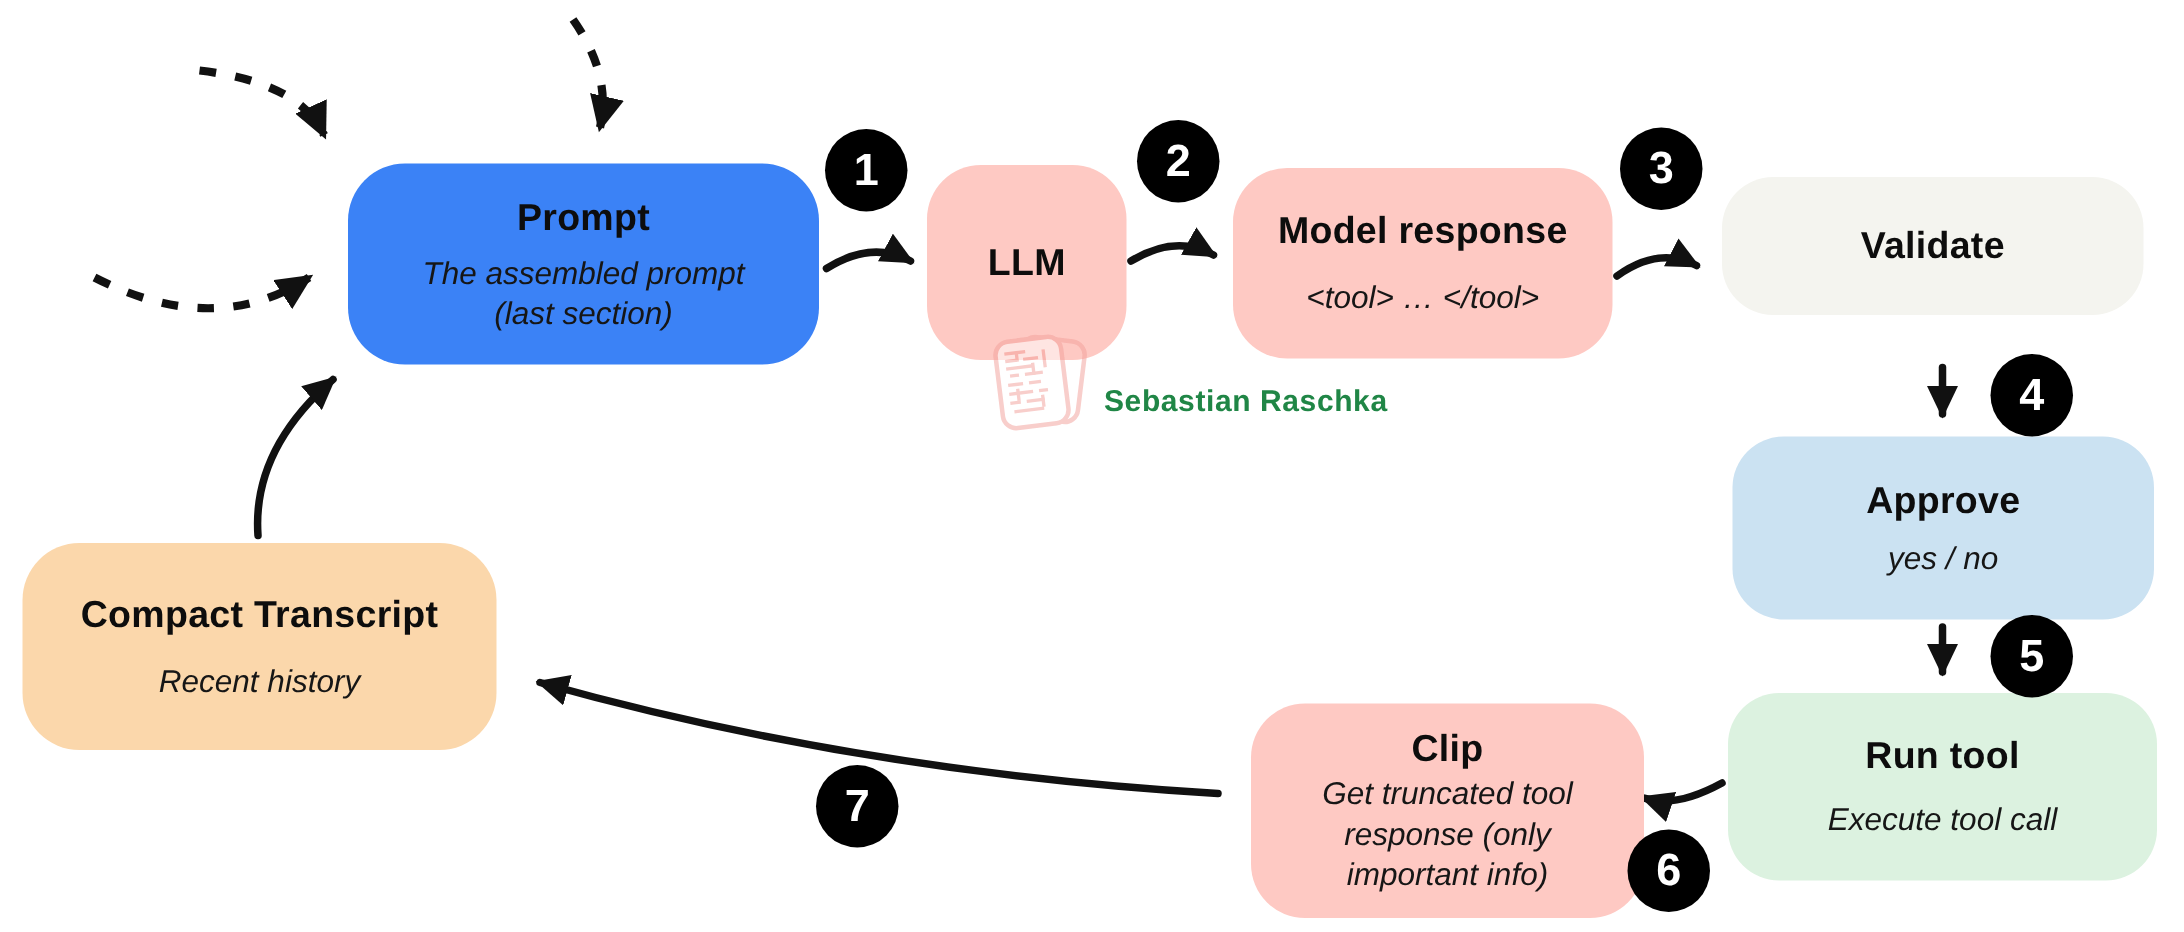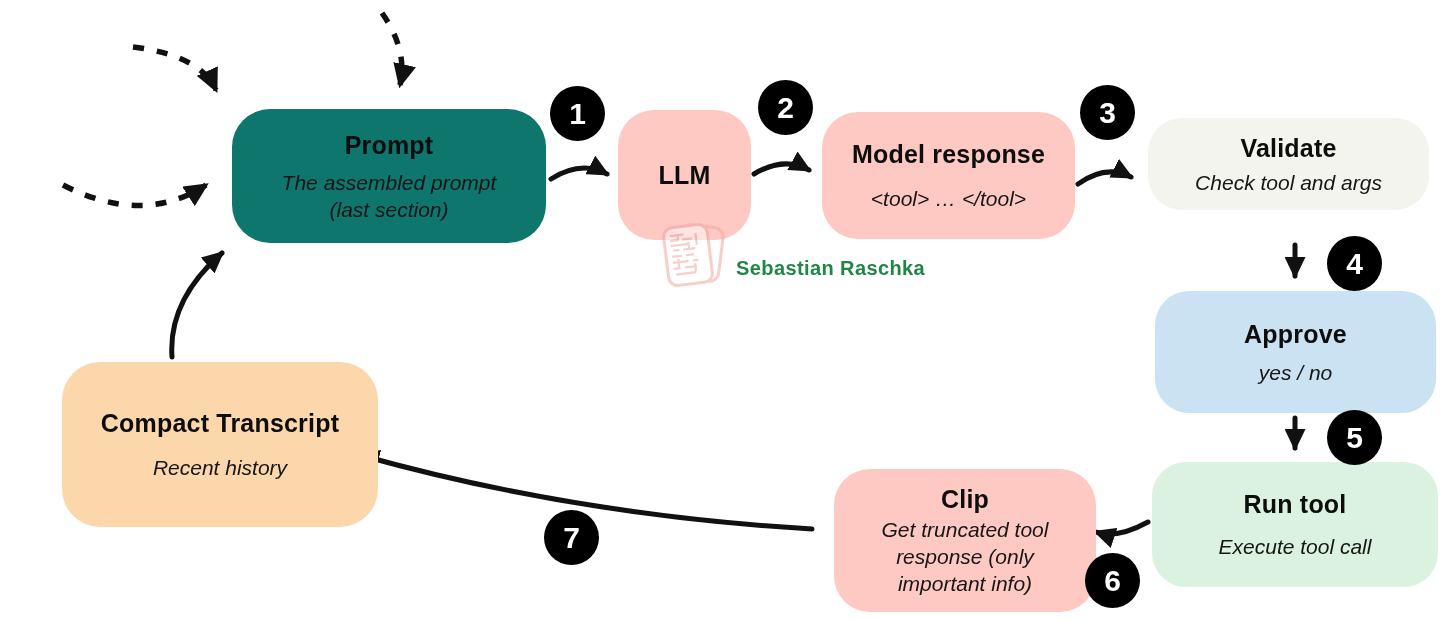--- a/index.html
+++ b/index.html
@@ -86,55 +86,54 @@
     <path d="M 1295 418 L 1295 448" stroke="#111111" stroke-width="5" fill="none" stroke-linecap="round" marker-end="url(#ah)"></path>
     <path d="M 1148 522 Q 1117 539 1096 532" stroke="#111111" stroke-width="5" fill="none" stroke-linecap="round" marker-end="url(#ah)"></path>
     <path d="M 812 529 Q 574 515 360 455" stroke="#111111" stroke-width="5" fill="none" stroke-linecap="round" marker-end="url(#ah)"></path>
     <path d="M 172 357 Q 168 300 222 253" stroke="#111111" stroke-width="5" fill="none" stroke-linecap="round" marker-end="url(#ah)"></path>
 
     <path d="M 133 47 Q 200 55 216 90" stroke="#111111" stroke-width="5.5" fill="none" stroke-dasharray="11 13" marker-end="url(#ah)"></path>
     <path d="M 382 13 Q 408 50 400 85" stroke="#111111" stroke-width="5.5" fill="none" stroke-dasharray="11 13" marker-end="url(#ah)"></path>
     <path d="M 63 185 Q 143 226 206 185" stroke="#111111" stroke-width="5.5" fill="none" stroke-dasharray="11 13" marker-end="url(#ah)"></path>
   </svg>
 
-  <div class="node" style="left: 232px; top: 109px; width: 314px; height: 134px; gap: 9px; background-color: #0f766e;">
+  <div class="node" style="left: 232px; top: 109px; width: 314px; height: 134px; gap: 9px; background-color: #3b82f6;">
     <div class="title">Prompt</div>
     <div class="sub" style="max-width:232px;">The assembled prompt (last section)</div>
   </div>
 
   <div class="node" style="left: 618px; top: 110px; width: 133px; height: 130px; border-radius: 36px; background-color: rgb(254, 201, 195);">
     <div class="title">LLM</div>
   </div>
 
   <div class="node" style="left: 822px; top: 112px; width: 253px; height: 127px; gap: 16px; border-radius: 36px; background-color: rgb(254, 201, 195);">
     <div class="title">Model response</div>
     <div class="sub">&lt;tool&gt; … &lt;/tool&gt;</div>
   </div>
 
   <div class="node" style="left: 1148px; top: 118px; width: 281px; height: 92px; gap: 6px; border-radius: 34px; background-color: rgb(244, 244, 239);">
     <div class="title">Validate</div>
-    <div class="sub">Check tool and args</div>
   </div>
 
   <div class="node" style="left: 1155px; top: 291px; width: 281px; height: 122px; gap: 10px; border-radius: 34px; background-color: rgb(203, 226, 242);">
     <div class="title">Approve</div>
     <div class="sub">yes / no</div>
   </div>
 
   <div class="node" style="left: 1152px; top: 462px; width: 286px; height: 125px; gap: 14px; border-radius: 34px; background-color: rgb(220, 242, 224);">
     <div class="title">Run tool</div>
     <div class="sub">Execute tool call</div>
   </div>
 
   <div class="node" style="left: 818px; top: 469px; width: 262px; height: 143px; gap: 2px; border-radius: 36px; background-color: rgb(254, 201, 195); margin-left: 16px;">
     <div class="title">Clip</div>
     <div class="sub" style="max-width:198px;">Get truncated tool response (only important info)</div>
   </div>
 
-  <div class="node" style="left: 15px; top: 362px; width: 316px; height: 165px; gap: 16px; background-color: rgb(251, 215, 171); margin-left: 47px;">
+  <div class="node" style="left: 15px; top: 362px; width: 316px; height: 138px; gap: 16px; background-color: rgb(251, 215, 171);">
     <div class="title">Compact Transcript</div>
     <div class="sub">Recent history</div>
   </div>
 
   <div class="badge" style="left: 550px; top: 86px; background-color: rgb(0, 0, 0);">
     <span style="color: rgb(255, 255, 255);">1</span>
   </div>
   <div class="badge" style="left: 758px; top: 80px; background-color: rgb(0, 0, 0);">
     <span style="color: rgb(255, 255, 255);">2</span>
   </div>

